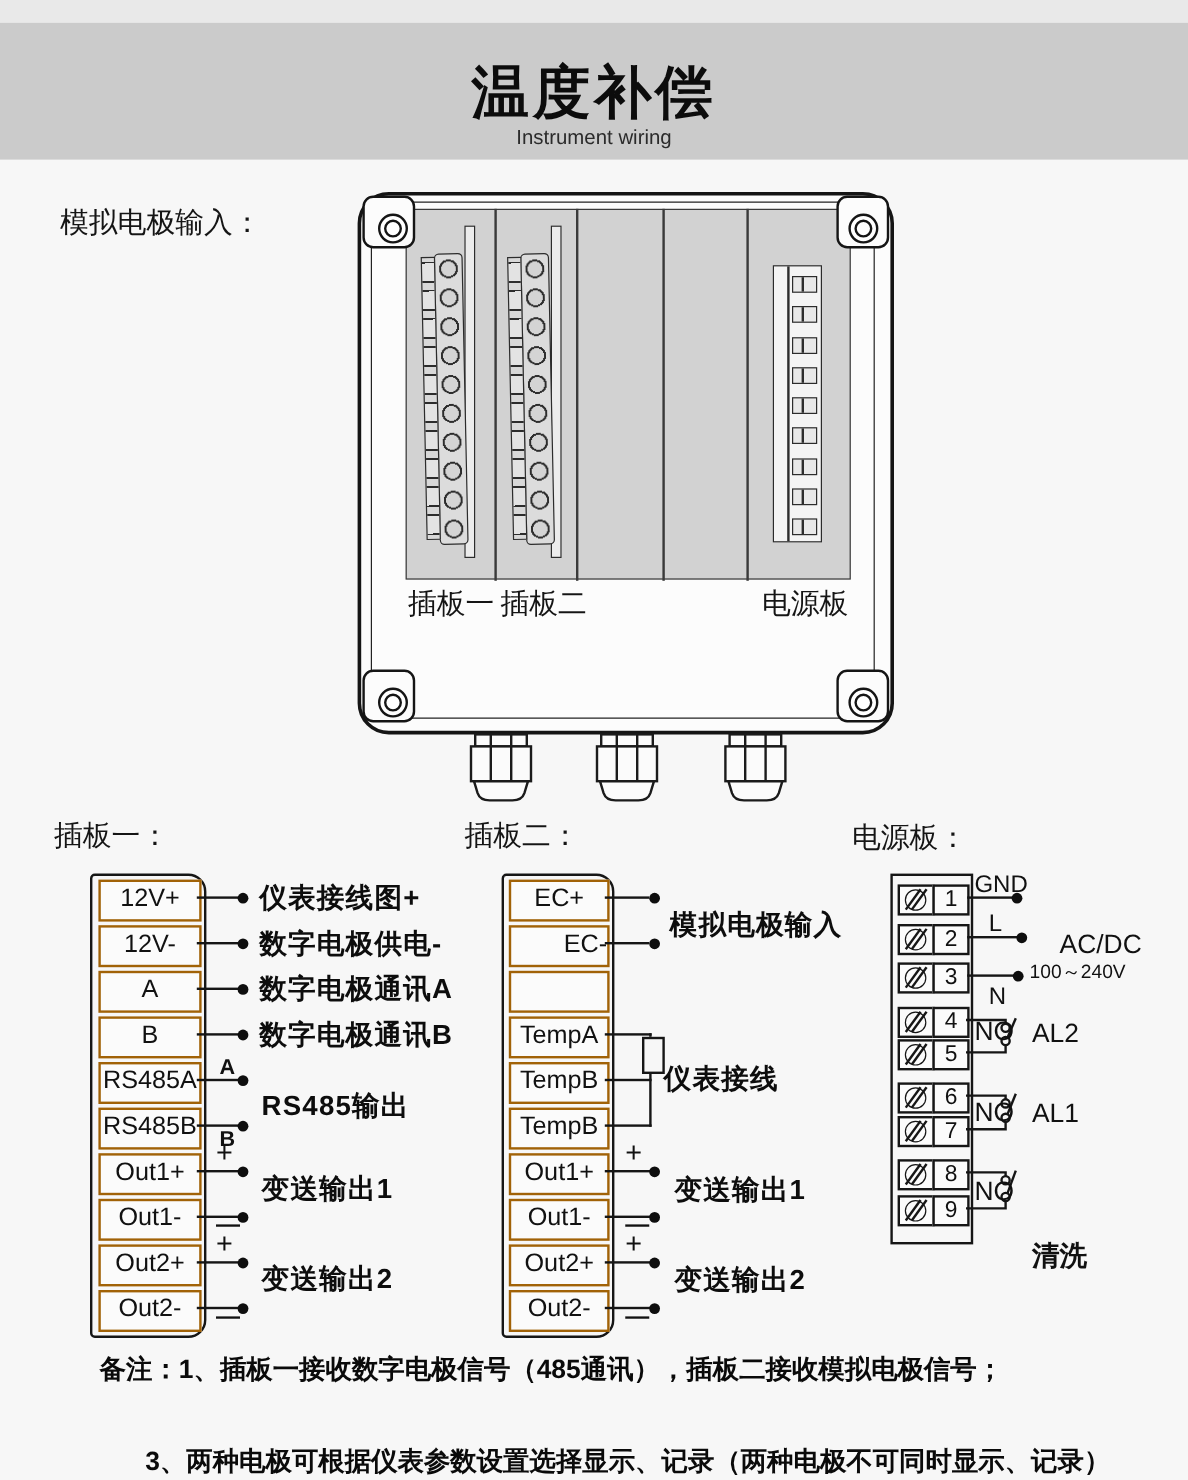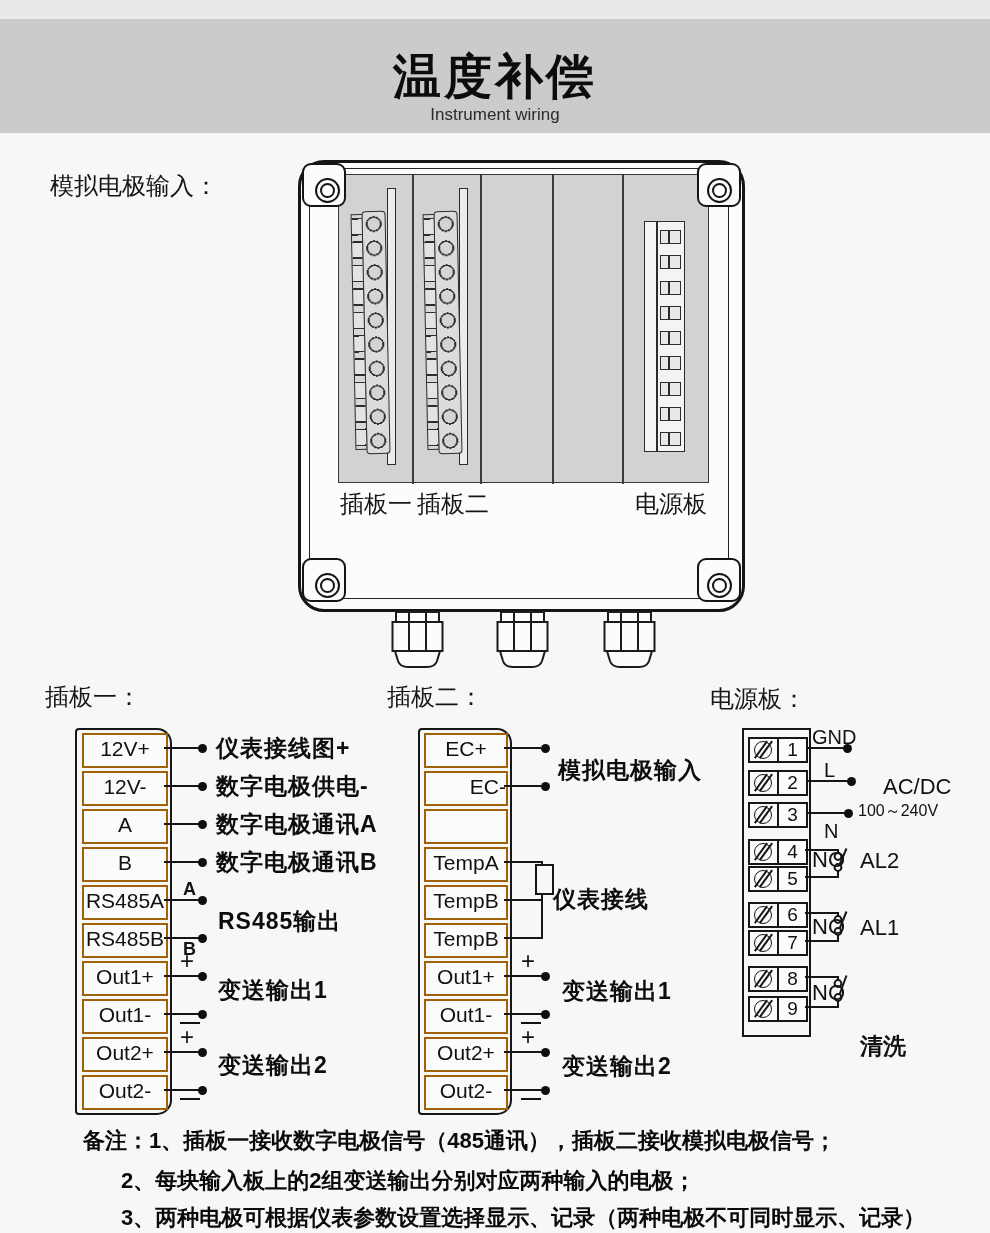--- a/index.html
+++ b/index.html
@@ -304,16 +304,15 @@
     <path d="M0 8 H33 V11"></path>
       <circle cx="33" cy="14.5" r="3.4" fill="#f7f7f7"></circle>
     <line x1="41.5" y1="6.5" x2="34" y2="27"></line>
     <circle cx="33" cy="28.5" r="3.4" fill="#f7f7f7"></circle>
       <path d="M33 32 V38 H0"></path>
   </svg>
   <div class="abs no-lbl" style="left:812px;top:983px;">NO</div>
   <div class="abs relay-name-cjk" style="left:860px;top:1034px;">清洗</div>
 
   <div class="abs note" style="left:55px;top:1128px;margin-left:28px;"><span>备注：</span><span>1、插板一接收数字电极信号（485通讯），插板二接收模拟电极信号；</span></div>
-  <div class="abs note" style="left:121px;top:1168px;">2、每块输入板上的2组变送输出分别对应两种输入的电极；</div>
   <div class="abs note" style="left:121px;top:1205px;">3、两种电极可根据仪表参数设置选择显示、记录（两种电极不可同时显示、记录）</div>
 
 </div>
 
 </body></html>

